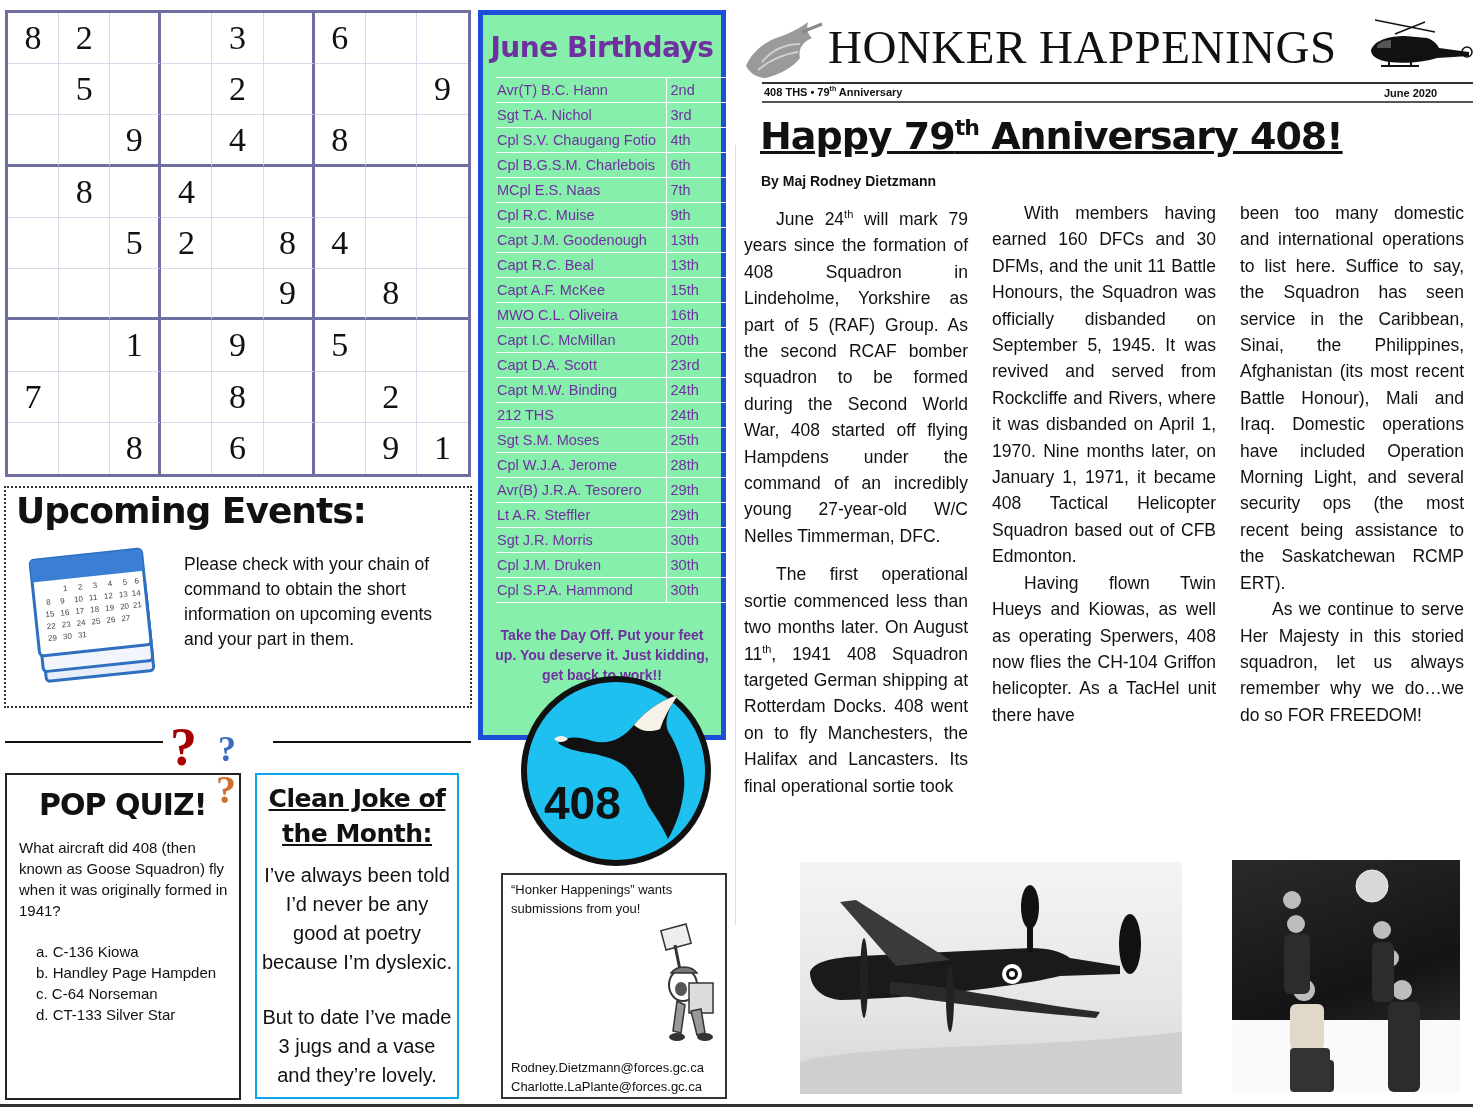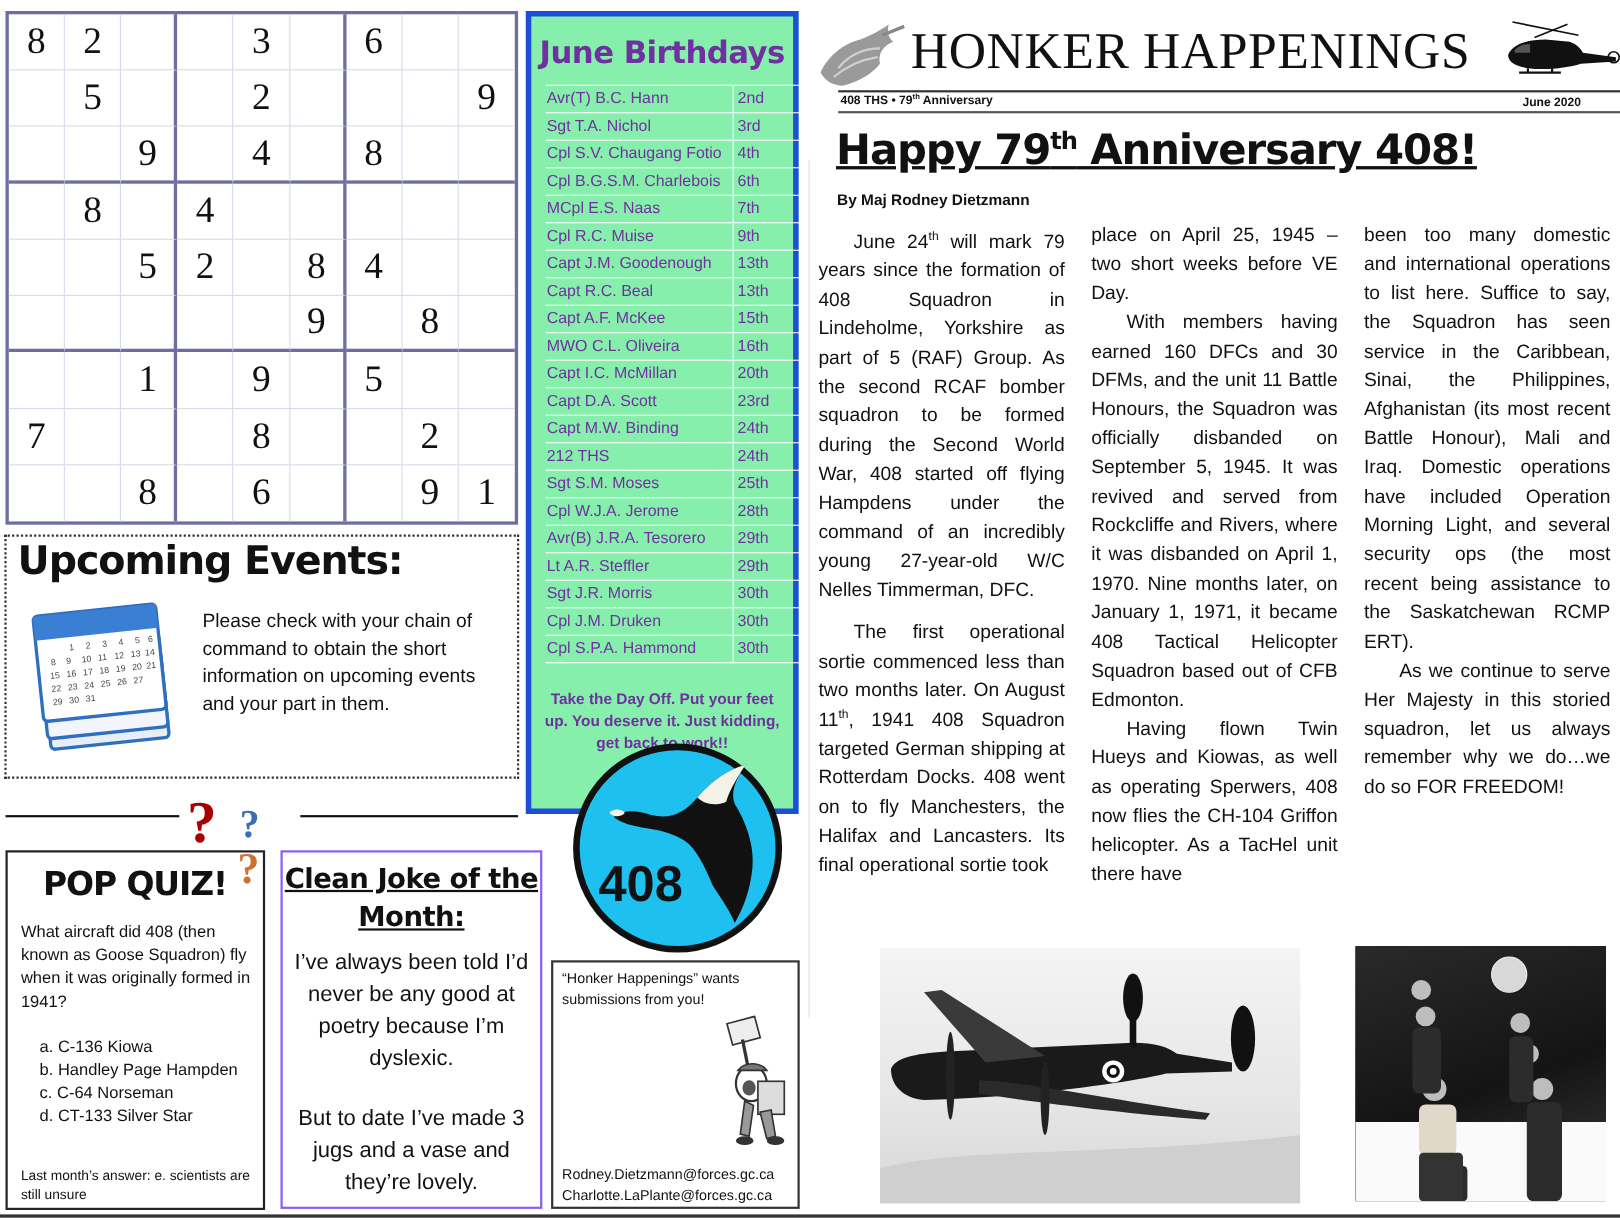--- a/index.html
+++ b/index.html
@@ -51,21 +51,21 @@
 
   
   .quiz { position: absolute; left: 5px; top: 773px; width: 236px; height: 327px; border: 2px solid #222; }
   .quiz h2 { position: absolute; left: 32px; top: 12px; font-size: 30px; font-weight: bold;
     font-family: "DejaVu Sans", sans-serif; letter-spacing: -1px; }
   .quiz .qtext { position: absolute; left: 12px; top: 62px; width: 215px; font-size: 15px; line-height: 21px; }
   .quiz ol { position: absolute; left: 29px; top: 166px; list-style: none; font-size: 15px; line-height: 21px; }
   .quiz .last { position: absolute; left: 12px; top: 286px; width: 220px; font-size: 12.5px; line-height: 17px; }
 
   
-  .joke { position: absolute; left: 255px; top: 773px; width: 238px; height: 326px; border: 2px solid #8b5cf6; text-align: center; }
+  .joke { position: absolute; left: 255px; top: 773px; width: 204px; height: 326px; border: 2px solid #0ea5e9; text-align: center; }
   .joke h2 { font-size: 25px; font-weight: bold; text-decoration: underline; line-height: 35px;
     margin-top: 6px; font-family: "DejaVu Sans", sans-serif; letter-spacing: -0.5px; }
   .joke p { font-size: 20px; line-height: 29px; margin-top: 10px; padding: 0 4px; }
 
   
   .logo { position: absolute; left: 518px; top: 673px; width: 196px; height: 196px; }
 
   
   .subs { position: absolute; left: 501px; top: 873px; width: 226px; height: 226px; border: 2px solid #333; }
   .subs p { position: absolute; font-size: 13px; line-height: 18.5px; color: #111; }
@@ -344,21 +344,20 @@
 
 <div class="quiz">
   <h2>POP QUIZ!</h2>
   <div class="qtext">What aircraft did 408 (then known as Goose Squadron) fly when it was originally formed in 1941?</div>
   <ol>
     <li>a. C-136 Kiowa</li>
     <li>b. Handley Page Hampden</li>
     <li>c. C-64 Norseman</li>
     <li>d. CT-133 Silver Star</li>
   </ol>
-  <div class="last">Last month’s answer: e. scientists are still unsure</div>
 </div>
 
 <div class="joke">
   <h2>Clean Joke of the Month:</h2>
   <p>I’ve always been told I’d never be any good at poetry because I’m dyslexic.</p>
   <p style="margin-top:26px;">But to date I’ve made 3 jugs and a vase and they’re lovely.</p>
 </div>
 
 <svg class="logo" viewBox="0 0 196 196">
   <circle cx="98" cy="98" r="92" fill="#1ec0f0" stroke="#111" stroke-width="6"></circle>
@@ -416,21 +415,20 @@
 <div class="vrule"></div>
 <div class="headline"><span>Happy 79</span><sup>th</sup><span> Anniversary 408!</span></div>
 <div class="byline">By Maj Rodney Dietzmann</div>
 
 <div class="col col1" style="top:206px;">
   <p><span>June 24</span><sup>th</sup><span> will mark 79 years since the formation of 408 Squadron in Lindeholme, Yorkshire as part of 5 (RAF) Group. As the second RCAF bomber squadron to be formed during the Second World War, 408 started off flying Hampdens under the command of an incredibly young 27-year-old W/C Nelles Timmerman, DFC.</span></p>
   <p class="gap"><span>The first operational sortie commenced less than two months later. On August 11</span><sup>th</sup><span>, 1941 408 Squadron targeted German shipping at Rotterdam Docks. 408 went on to fly Manchesters, the Halifax and Lancasters. Its final operational sortie took</span></p>
 </div>
 
 <div class="col col2">
-  <p class="noind">place on April 25, 1945 – two short weeks before VE Day.</p>
   <p>With members having earned 160 DFCs and 30 DFMs, and the unit 11 Battle Honours, the Squadron was officially disbanded on September 5, 1945. It was revived and served from Rockcliffe and Rivers, where it was disbanded on April 1, 1970. Nine months later, on January 1, 1971, it became 408 Tactical Helicopter Squadron based out of CFB Edmonton.</p>
   <p>Having flown Twin Hueys and Kiowas, as well as operating Sperwers, 408 now flies the CH-104 Griffon helicopter. As a TacHel unit there have</p>
 </div>
 
 <div class="col col3">
   <p class="noind">been too many domestic and international operations to list here. Suffice to say, the Squadron has seen service in the Caribbean, Sinai, the Philippines, Afghanistan (its most recent Battle Honour), Mali and Iraq. Domestic operations have included Operation Morning Light, and several security ops (the most recent being assistance to the Saskatchewan RCMP ERT).</p>
   <p>As we continue to serve Her Majesty in this storied squadron, let us always remember why we do…we do so FOR FREEDOM!</p>
 </div>
 
 <div class="photo1">

